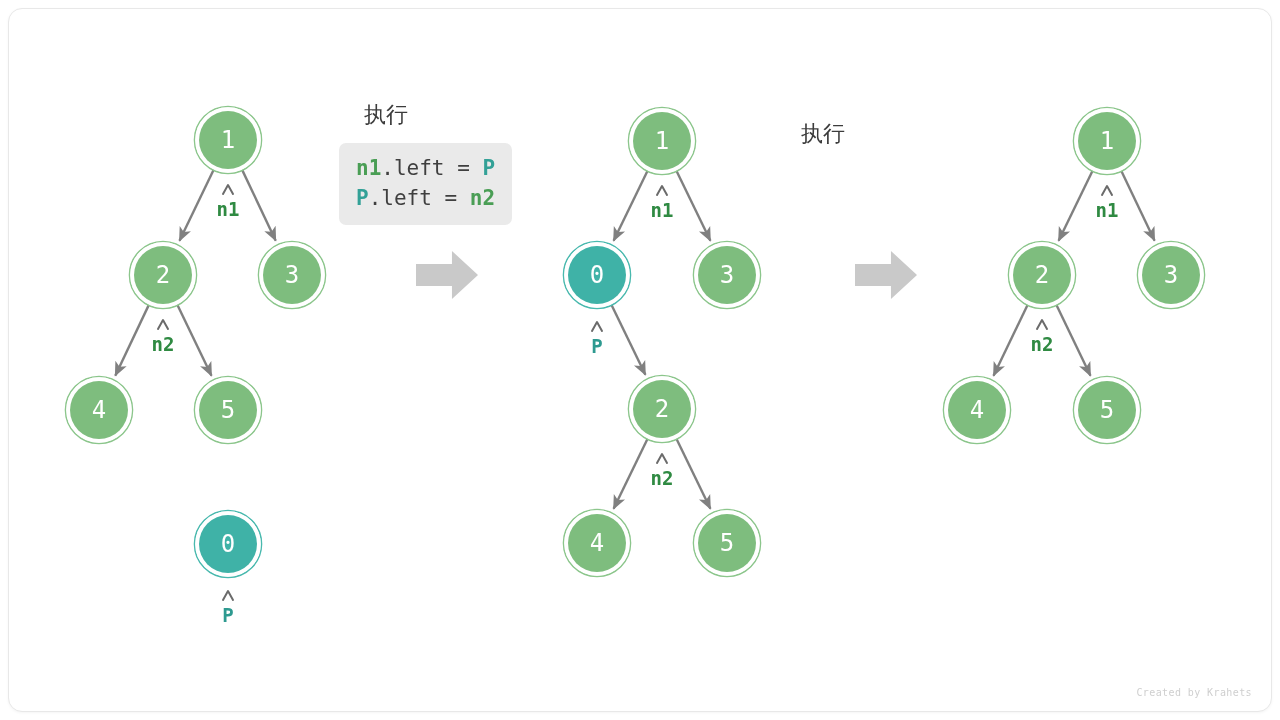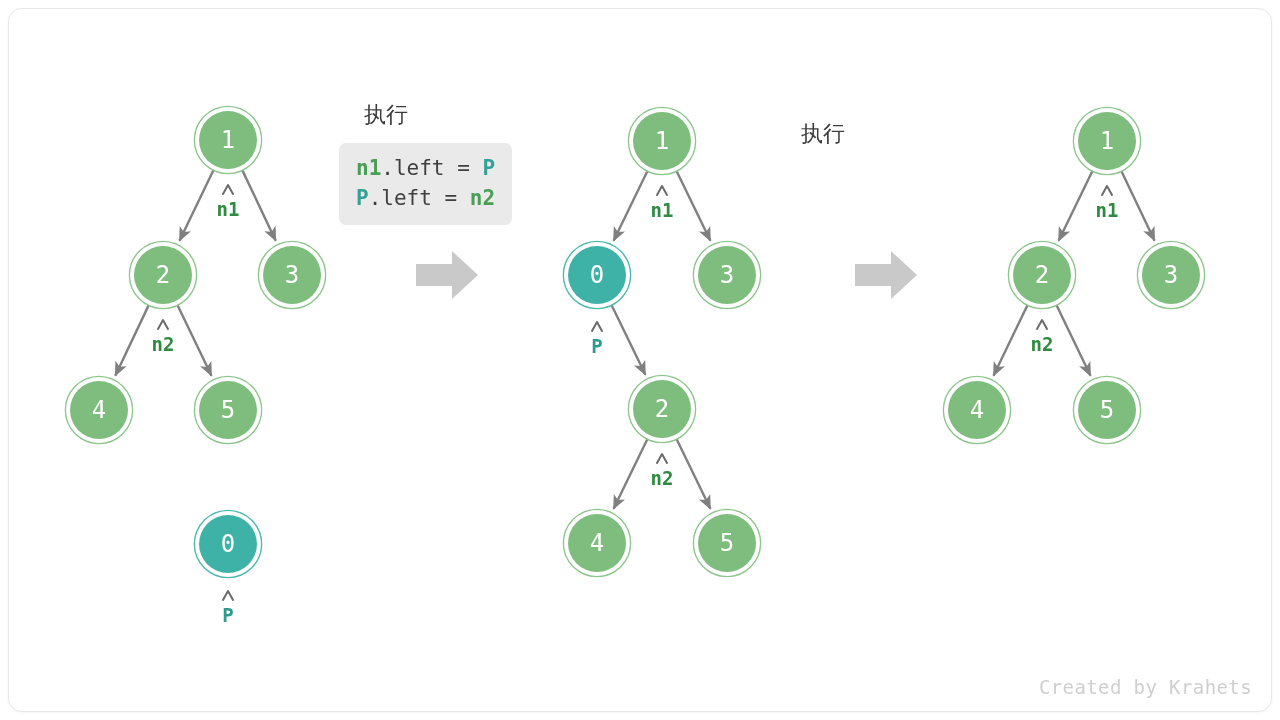--- a/index.html
+++ b/index.html
@@ -54,21 +54,21 @@
   }
   .code-line { white-space: pre; }
   .tok-var   { color: #4a9e55; font-weight: bold; }
   .tok-ptr   { color: #33a197; font-weight: bold; }
   .tok-plain { color: #3f3f3f; }
   .credit {
     position: absolute;
     right: 28px;
     bottom: 22px;
     font-family: "DejaVu Sans Mono", monospace;
-    font-size: 19px;
+    font-size: 10px;
     color: #cfcfcf;
     letter-spacing: 0.4px;
   }
 </style>
 </head>
 <body>
 
 <div id="stage">
   <div id="card"></div>
 

